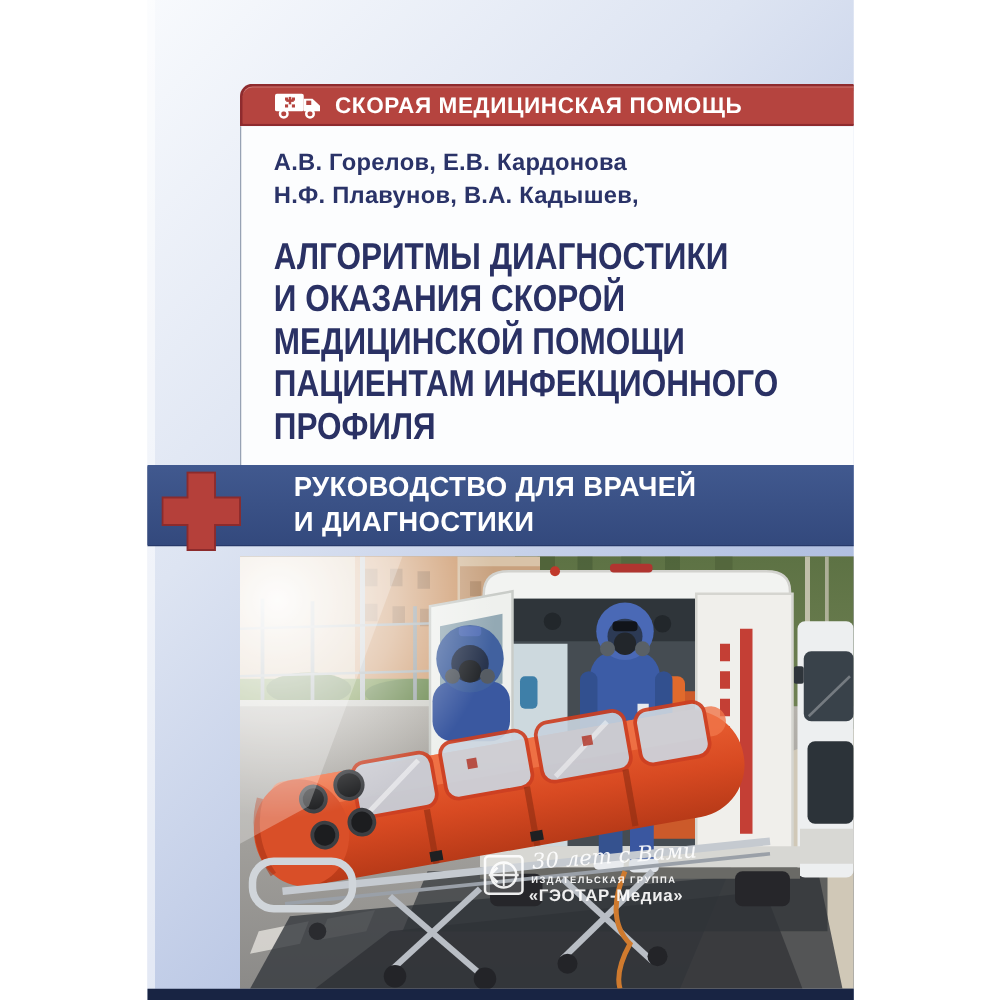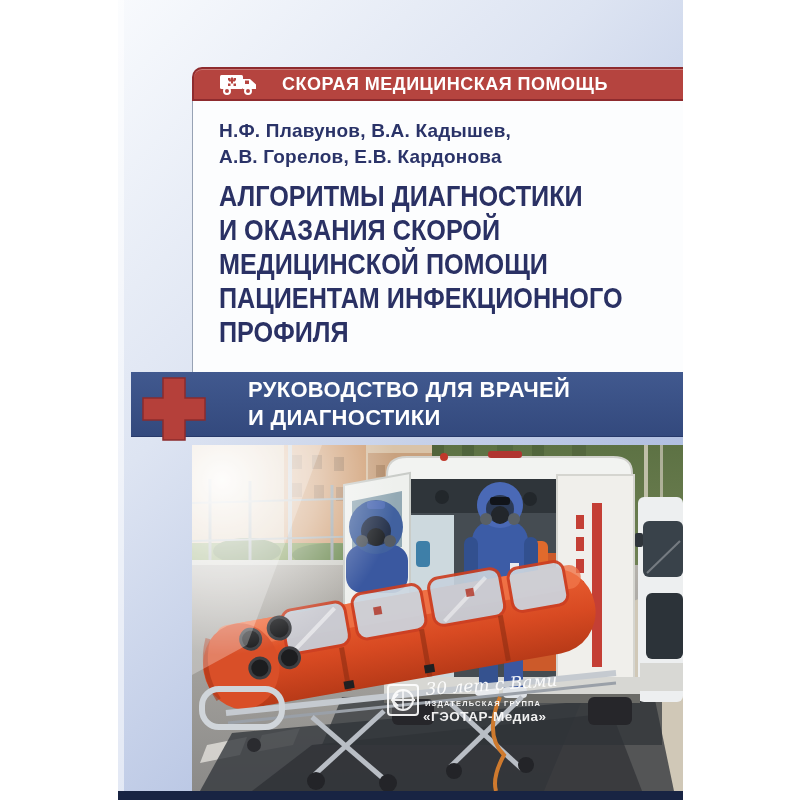--- a/index.html
+++ b/index.html
@@ -10,32 +10,32 @@
   .cover{position:absolute;left:118px;top:0;width:565px;height:800px;
          background:linear-gradient(135deg,#f8fafd 0%,#dde4f2 35%,#b4c2e2 70%,#9cafd8 100%);}
   .edge-highlight{position:absolute;left:0;top:0;width:6px;height:791px;background:rgba(255,255,255,.55);}
 
   
   .red-banner{position:absolute;left:74px;top:67px;right:0;height:34px;box-sizing:border-box;
               background:#b5443f;border:2px solid #8e2b2e;border-right:none;
               border-radius:10px 0 0 0;display:flex;align-items:center;
               box-shadow:inset 0 1px 0 rgba(255,255,255,.28);}
   .red-banner .amb{margin-left:24px;flex:0 0 auto;display:block;}
-  .red-banner .label{color:#ffffff;font-weight:bold;font-size:18px;letter-spacing:.5px;margin-left:24px;white-space:nowrap;}
+  .red-banner .label{color:#ffffff;font-weight:bold;font-size:18px;letter-spacing:.5px;margin-left:10px;white-space:nowrap;}
 
   
   .card{position:absolute;left:74px;top:101px;right:0;height:271px;box-sizing:border-box;
         background:#fcfdfe;border-left:1px solid #97a2b4;padding:17px 8px 0 26px;}
   .authors{color:#2a3368;font-size:19px;font-weight:bold;line-height:26px;letter-spacing:.2px;}
-  .title{margin-top:9px;color:#2a3164;font-size:30px;font-weight:bold;line-height:34px;}
+  .title{margin-top:19px;color:#2a3164;font-size:30px;font-weight:bold;line-height:34px;}
   .title .line{display:block;transform:scaleX(.84);transform-origin:0 50%;white-space:nowrap;}
 
   
   .blue-banner{position:absolute;left:0;top:372px;right:0;height:64px;
-               background:linear-gradient(#41598f,#33497d);box-shadow:0 1px 0 #27396a;margin-left:13px;}
+               background:linear-gradient(#41598f,#33497d);box-shadow:0 1px 0 #27396a;}
   .cross{position:absolute;left:11px;top:5px;width:64px;height:64px;}
   .blue-banner .text{position:absolute;left:117px;top:50%;transform:translateY(-50%);
                      color:#ffffff;font-weight:bold;font-size:22px;line-height:28px;letter-spacing:.3px;white-space:nowrap;}
 
   
   .photo{position:absolute;left:74px;top:445px;right:0;height:346px;overflow:hidden;background:#9a9a98;}
   .photo svg{display:block;}
 
   .bottom-bar{position:absolute;left:0;bottom:0;right:0;height:9px;background:#182443;}
 </style>
@@ -57,22 +57,22 @@
         <rect x="13" y="6.5" width="2" height="6" fill="#b5443f"></rect>
         <circle cx="9" cy="20" r="3" fill="none" stroke="#ffffff" stroke-width="2"></circle>
         <circle cx="30" cy="20" r="3" fill="none" stroke="#ffffff" stroke-width="2"></circle>
         <rect x="27" y="9.5" width="4" height="3.5" fill="#b5443f"></rect>
       </svg>
       <span class="label">СКОРАЯ МЕДИЦИНСКАЯ ПОМОЩЬ</span>
     </div>
 
     <div class="card">
       <div class="authors">
+        <div>А.В. Горелов, Е.В. Кардонова</div>
         <div>Н.Ф. Плавунов, В.А. Кадышев,</div>
-        <div>А.В. Горелов, Е.В. Кардонова</div>
       </div>
       <div class="title">
         <div class="line">АЛГОРИТМЫ ДИАГНОСТИКИ</div>
         <div class="line">И ОКАЗАНИЯ СКОРОЙ</div>
         <div class="line">МЕДИЦИНСКОЙ ПОМОЩИ</div>
         <div class="line">ПАЦИЕНТАМ ИНФЕКЦИОННОГО</div>
         <div class="line">ПРОФИЛЯ</div>
       </div>
     </div>
 

